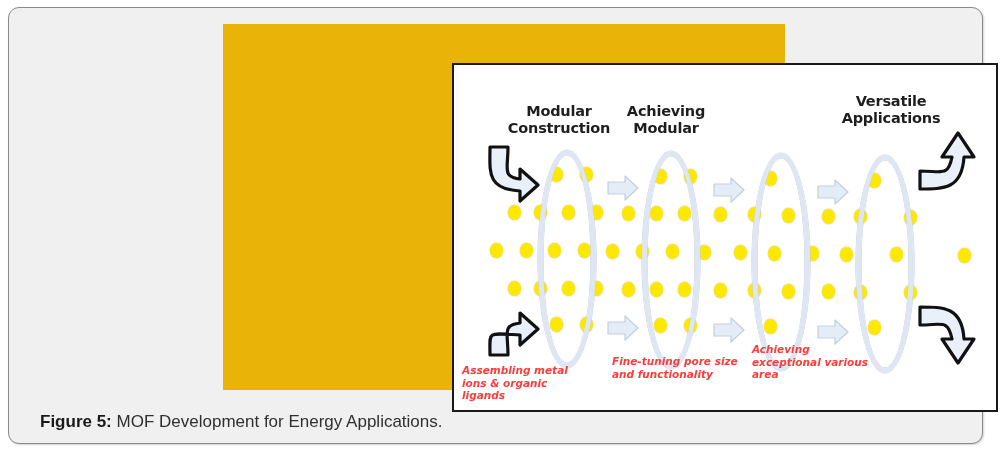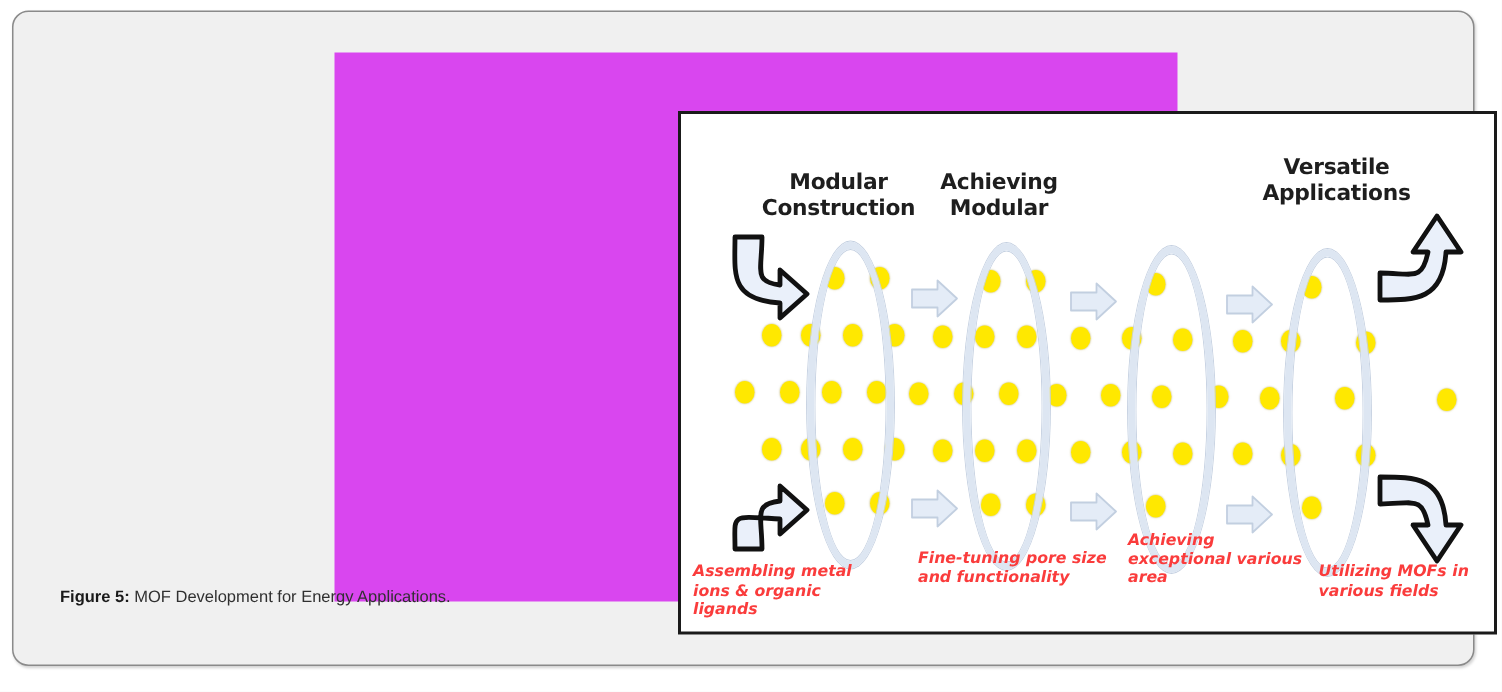--- a/index.html
+++ b/index.html
@@ -25,24 +25,24 @@
     border: 1px solid #8a8a8a;
     border-radius: 11px;
     box-sizing: border-box;
     box-shadow: 1px 1px 2px rgba(0,0,0,0.18);
   }
 
   
   #figure-image-plate {
     position: absolute;
     left: 214px;
-    top: 27px;
+    top: 16px;
     width: 562px;
     height: 366px;
-    background: #d946ef;
+    background: #eab308;
   }
   #figure-diagram {
     position: absolute;
     left: 229px;
     top: 39px;
     width: 546px;
     height: 349px;
     background: #ffffff;
     border: 2px solid #1a1a1a;
     box-sizing: border-box;
@@ -101,22 +101,22 @@
     font-weight: bold;
     font-size: 10.5px;
     line-height: 12.5px;
     color: #fa3c3c;
   }
 
   
   #figure-caption {
     position: absolute;
     left: 31px;
-    top: 384px;
-    font-size: 11px;
+    top: 404px;
+    font-size: 17px;
     color: #303030;
     white-space: nowrap;
   }
   #figure-caption .cap-label {
     font-weight: bold;
     color: #1a1a1a;
   }
 </style>
 </head>
 <body>
@@ -272,24 +272,20 @@
         <div>Fine-tuning pore size</div>
         <div>and functionality</div>
       </div>
 
       <div class="annotation" style="left:298px; top:278px; width:122px;">
         <div>Achieving</div>
         <div>exceptional various</div>
         <div>area</div>
       </div>
 
-      <div class="annotation" style="left:425px; top:299px; width:118px;">
-        <div>Utilizing MOFs in</div>
-        <div>various fields</div>
-      </div>
 
     </div>
   </div>
 
   <div id="figure-caption">
     <span class="cap-label">Figure 5:</span><span class="cap-text"> MOF Development for Energy Applications.</span>
   </div>
 
 </div>
 

